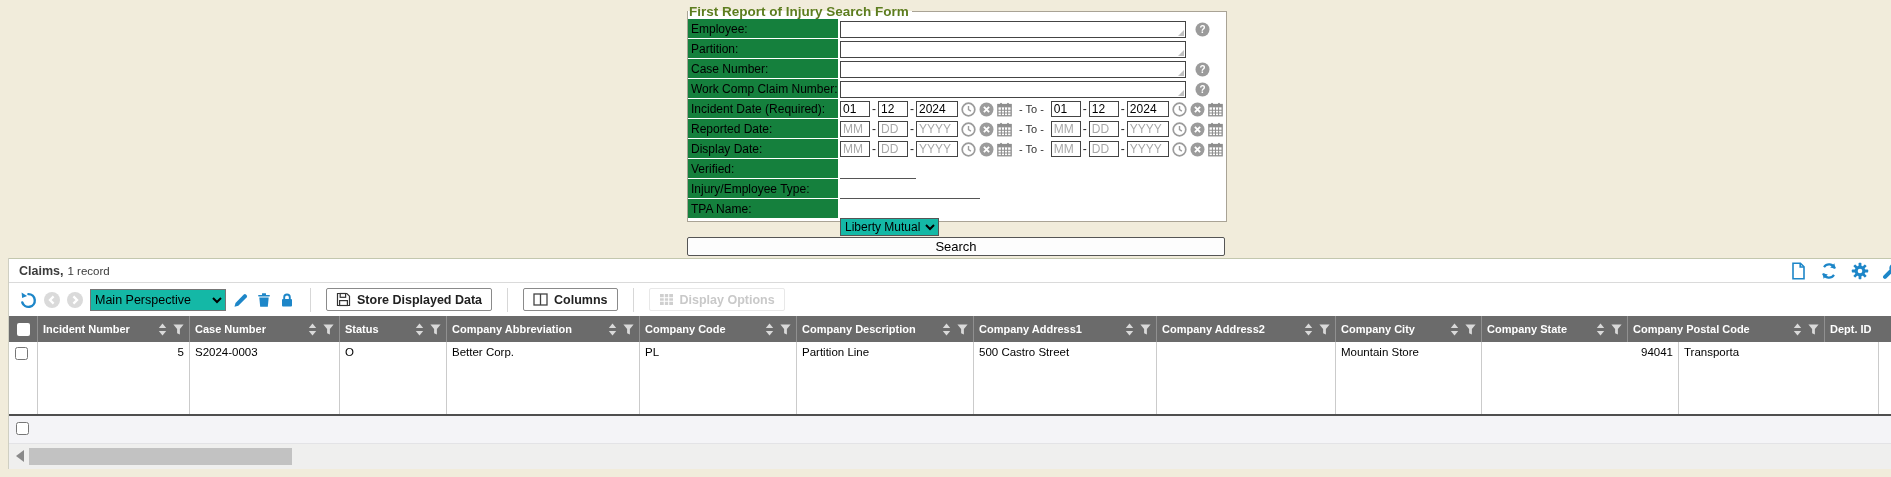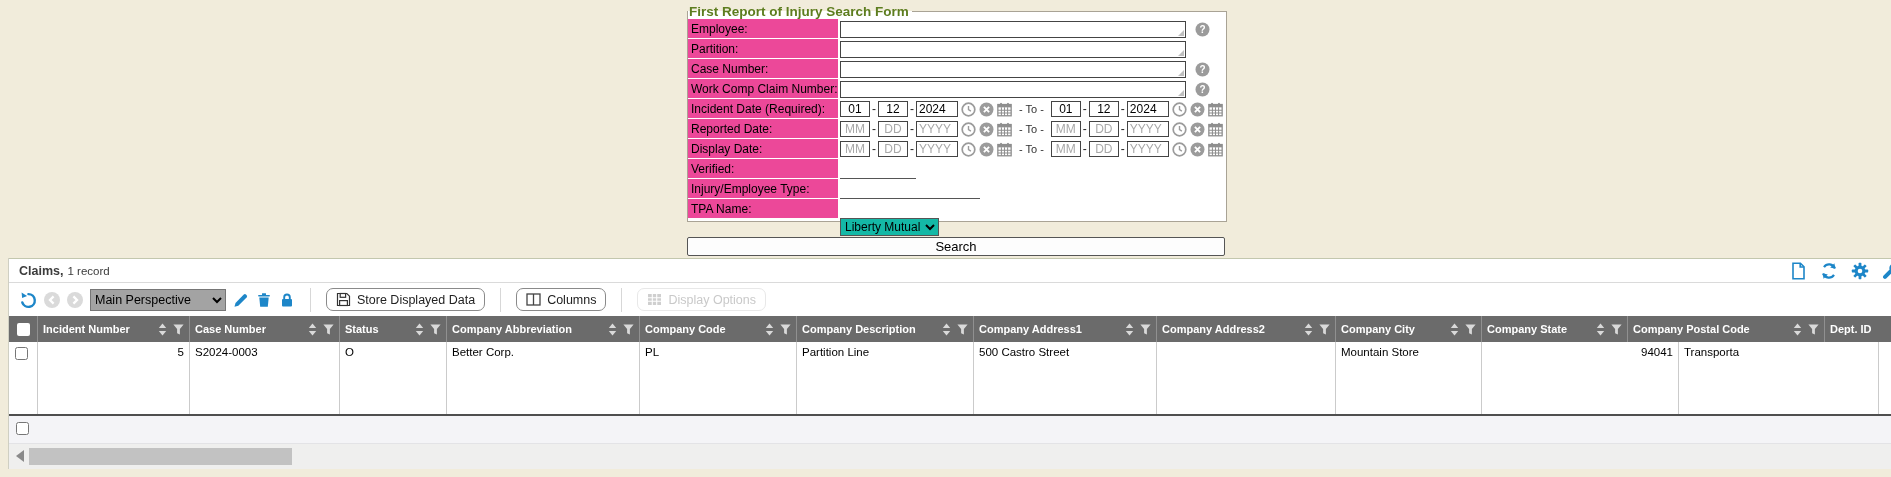--- a/index.html
+++ b/index.html
@@ -5,30 +5,30 @@
   html,body{margin:0;padding:0;}
   body{position:relative;width:1891px;height:477px;overflow:hidden;background:#f1ecdb;
        font-family:"Liberation Sans",sans-serif;-webkit-font-smoothing:antialiased;}
   svg{display:block;}
 
   
   .form-fieldset{position:absolute;left:687px;top:4px;width:538px;background:#fff;
        border:1px solid #a9a395;padding:0 0 2px 0;margin:0;}
   .form-fieldset legend{font-size:13.5px;font-weight:bold;color:#5d7d1f;padding:0 3px 0 1px;margin-left:0;}
   .frow{display:flex;height:20px;}
-  .flabel{width:150px;min-width:150px;background:#ec4899;border-bottom:1px solid #fff;
+  .flabel{width:150px;min-width:150px;background:#15803d;border-bottom:1px solid #fff;
        font-size:12px;color:#000;display:flex;align-items:center;padding-left:3px;box-sizing:border-box;}
   .fbody{flex:1;background:#fff;display:flex;align-items:center;padding-left:2px;gap:3px;}
   .tin-wrap{position:relative;display:inline-flex;}
   .tin-wrap::after{content:"";position:absolute;right:2px;bottom:2px;width:0;height:0;
        border-left:6px solid transparent;border-bottom:6px solid #bfbfbf;pointer-events:none;}
   .tinput{width:340px;height:15px;border:1px solid #444;font-size:12px;padding:0 2px;font-family:inherit;}
   .din{height:14px;border:1px solid #444;font-size:12px;padding:0 2px;font-family:inherit;}
   .din::placeholder{color:#a8a8a8;}
-  .dmm{width:24px;text-align:center;}.dyy{width:36px;}
+  .dmm{width:24px;}.dyy{width:36px;}
   .dash{font-size:12px;color:#222;margin:0 -1px;}
   .tosep{font-size:11px;color:#333;margin:0 4px;white-space:nowrap;}
   .i15{width:15px;height:15px;}
   .icon-btn{cursor:pointer;}
   .helpcol{margin-left:6px;}
   .fsel{height:18px;border:1px solid #555;font-size:12px;font-family:inherit;background:#14b8a6;margin-top:36px;}
   .btnrow{position:absolute;left:687px;top:237px;width:538px;display:flex;justify-content:center;gap:5px;flex-direction:column;}
   .fbtn{font-family:inherit;font-size:13px;color:#000;background:#fdfdfd;border:1px solid #555;
        border-radius:2px;padding:1px 10px;cursor:pointer;}
 
@@ -38,24 +38,24 @@
        display:flex;align-items:center;padding:0 0 0 10px;}
   .cbar .title{font-size:12.5px;font-weight:bold;color:#3c3c3c;}
   .cbar .rec{font-size:11.5px;color:#3c3c3c;margin-left:4px;}
   .cicons{margin-left:auto;display:flex;align-items:center;gap:13px;color:#1d86c8;}
   .cicons svg{width:18px;height:18px;cursor:pointer;}
   .wrench{margin-right:-9px;}
 
   .tbar{height:33px;background:#fff;display:flex;align-items:center;padding-left:10px;gap:7px;}
   .tbar svg{cursor:pointer;}
   .blue{color:#1d86c8;}
-  .tsel{width:136px;height:22px;border:1px solid #767676;background:#a3a3a3;font-size:12.5px;font-family:inherit;}
+  .tsel{width:136px;height:22px;border:1px solid #767676;background:#14b8a6;font-size:12.5px;font-family:inherit;}
   .vdiv{width:1px;height:24px;background:#d7d7d7;margin:0 8px;}
-  .tbtn{display:flex;align-items:center;gap:6px;background:#fff;border:1px solid #8a8a8a;border-radius:7px;
-       padding:3px 9px;font-size:12.5px;font-family:inherit;color:#222;cursor:pointer;}
+  .tbtn{display:flex;align-items:center;gap:6px;background:#fff;border:1px solid #8a8a8a;border-radius:2px;
+       padding:3px 9px;font-size:12.5px;font-family:inherit;color:#222;cursor:pointer;font-weight:bold;}
   .tbtn.disabled{border-color:#e8e8e8;color:#c9c9c9;cursor:default;}
 
   
   .ghead{height:26px;background:#6b6b6b;display:flex;width:2025px;}
   .hcell{flex:none;display:flex;align-items:center;box-sizing:border-box;border-right:1px solid #909090;
        padding:0 5px;color:#fff;font-size:11px;font-weight:bold;white-space:nowrap;overflow:hidden;}
   .hlabel{margin-right:auto;}
   .hicons{display:flex;align-items:center;gap:6px;margin-left:6px;color:#d9d9d9;}
   .isort{width:9px;height:13px;}
   .ifun{width:11px;height:11px;}

